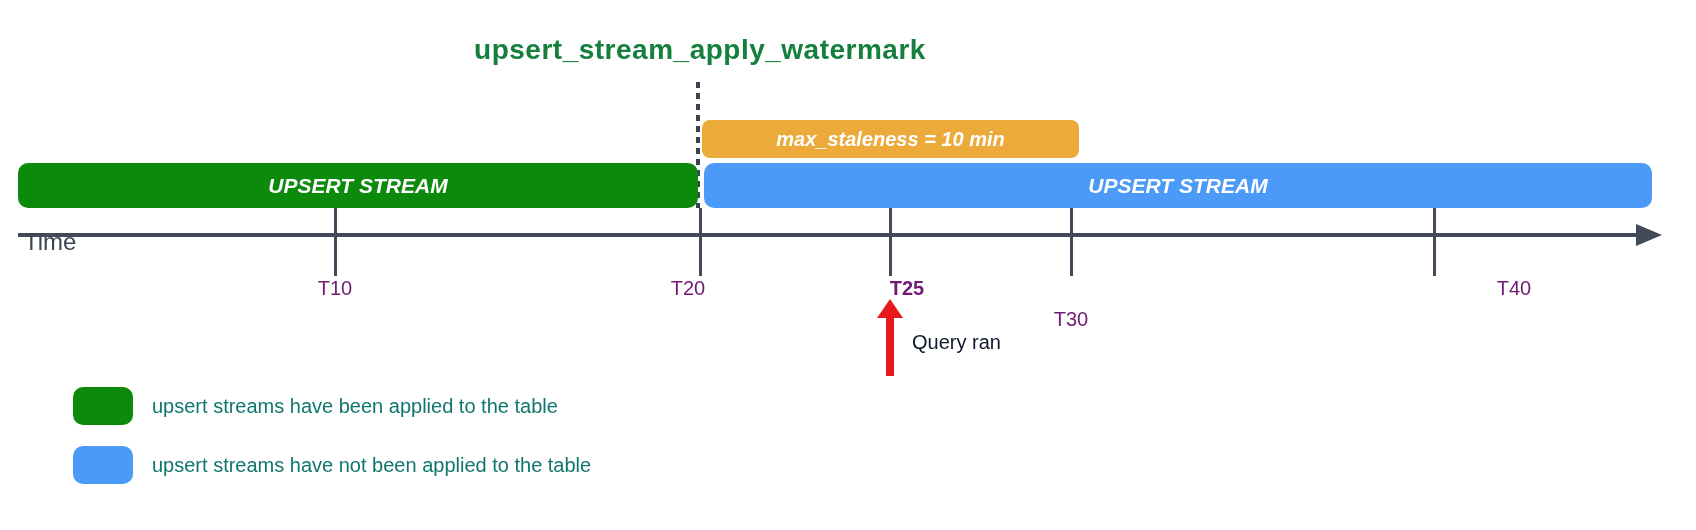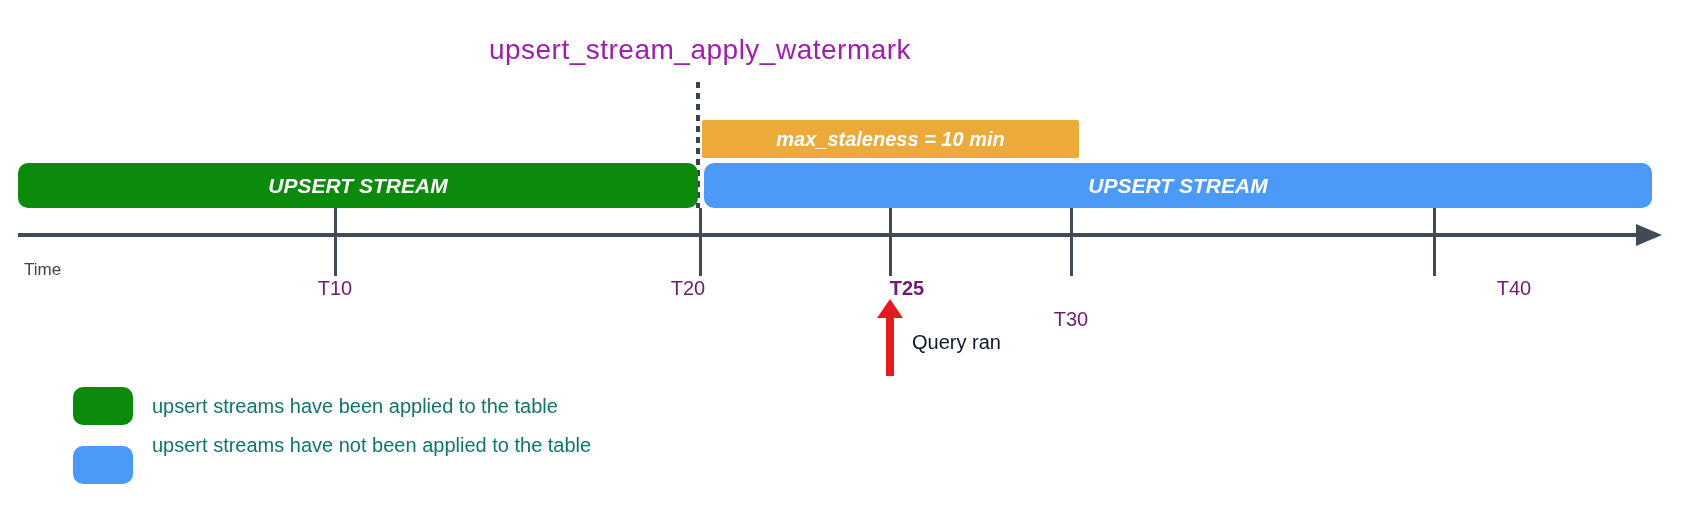--- a/index.html
+++ b/index.html
@@ -9,38 +9,38 @@
     width: 1696px;
     height: 530px;
     background: #ffffff;
     overflow: hidden;
   }
   .abs { position: absolute; }
 
   .diagram-title {
     left: 300px; top: 34px; width: 800px;
     text-align: center;
-    font-size: 28px; font-weight: normal; color: #a21caf;
+    font-size: 28px; font-weight: bold; color: #15803d;
     letter-spacing: 0.5px;
   }
 
   .dashed-line {
     left: 696px; top: 82px;
     width: 4px; height: 126px;
     background: repeating-linear-gradient(to bottom, #39434f 0 6px, transparent 6px 11px);
   }
 
   .bar {
     display: flex; align-items: center; justify-content: center;
     color: #ffffff; font-weight: bold; font-style: italic;
     box-sizing: border-box;
   }
   .bar-staleness {
     left: 702px; top: 120px; width: 377px; height: 38px;
-    background: #ecaa3a; border-radius: 2px; font-size: 20px;
+    background: #ecaa3a; border-radius: 8px; font-size: 20px;
   }
   .bar-green {
     left: 18px; top: 163px; width: 680px; height: 45px;
     background: #0b8a0b; border-radius: 10px; font-size: 21px;
   }
   .bar-blue {
     left: 704px; top: 163px; width: 948px; height: 45px;
     background: #4b9af7; border-radius: 10px; font-size: 21px;
   }
 
@@ -68,22 +68,22 @@
     top: 277px; width: 80px; text-align: center;
     font-size: 20px; color: #701a75;
   }
   .lbl-t10 { left: 295px; }
   .lbl-t20 { left: 648px; }
   .lbl-t25 { left: 867px; font-weight: bold; }
   .lbl-t30 { left: 1031px; margin-top: 31px; }
   .lbl-t40 { left: 1474px; }
 
   .time-label {
-    left: 24px; top: 260px;
-    font-size: 17px; color: #3c4653;
+    left: 24px; top: 228px;
+    font-size: 24px; color: #3c4653;
   }
 
   .query-arrow-head {
     left: 877px; top: 299px; width: 0; height: 0;
     border-bottom: 19px solid #e8191c;
     border-left: 13px solid transparent;
     border-right: 13px solid transparent;
   }
   .query-arrow-shaft {
     left: 886px; top: 316px; width: 8px; height: 60px;
@@ -96,21 +96,21 @@
 
   .legend-swatch {
     left: 73px; width: 60px; height: 38px; border-radius: 10px;
   }
   .legend-swatch-green { top: 387px; background: #0b8a0b; }
   .legend-swatch-blue  { top: 446px; background: #4b9af7; }
   .legend-label {
     left: 152px; font-size: 20px; color: #0f766e;
   }
   .legend-label-1 { top: 395px; }
-  .legend-label-2 { top: 434px; }
+  .legend-label-2 { top: 454px; }
 </style>
 </head>
 <body>
 
 <div class="canvas">
 
   <div class="abs diagram-title">upsert_stream_apply_watermark</div>
 
   <div class="abs dashed-line"></div>
 

